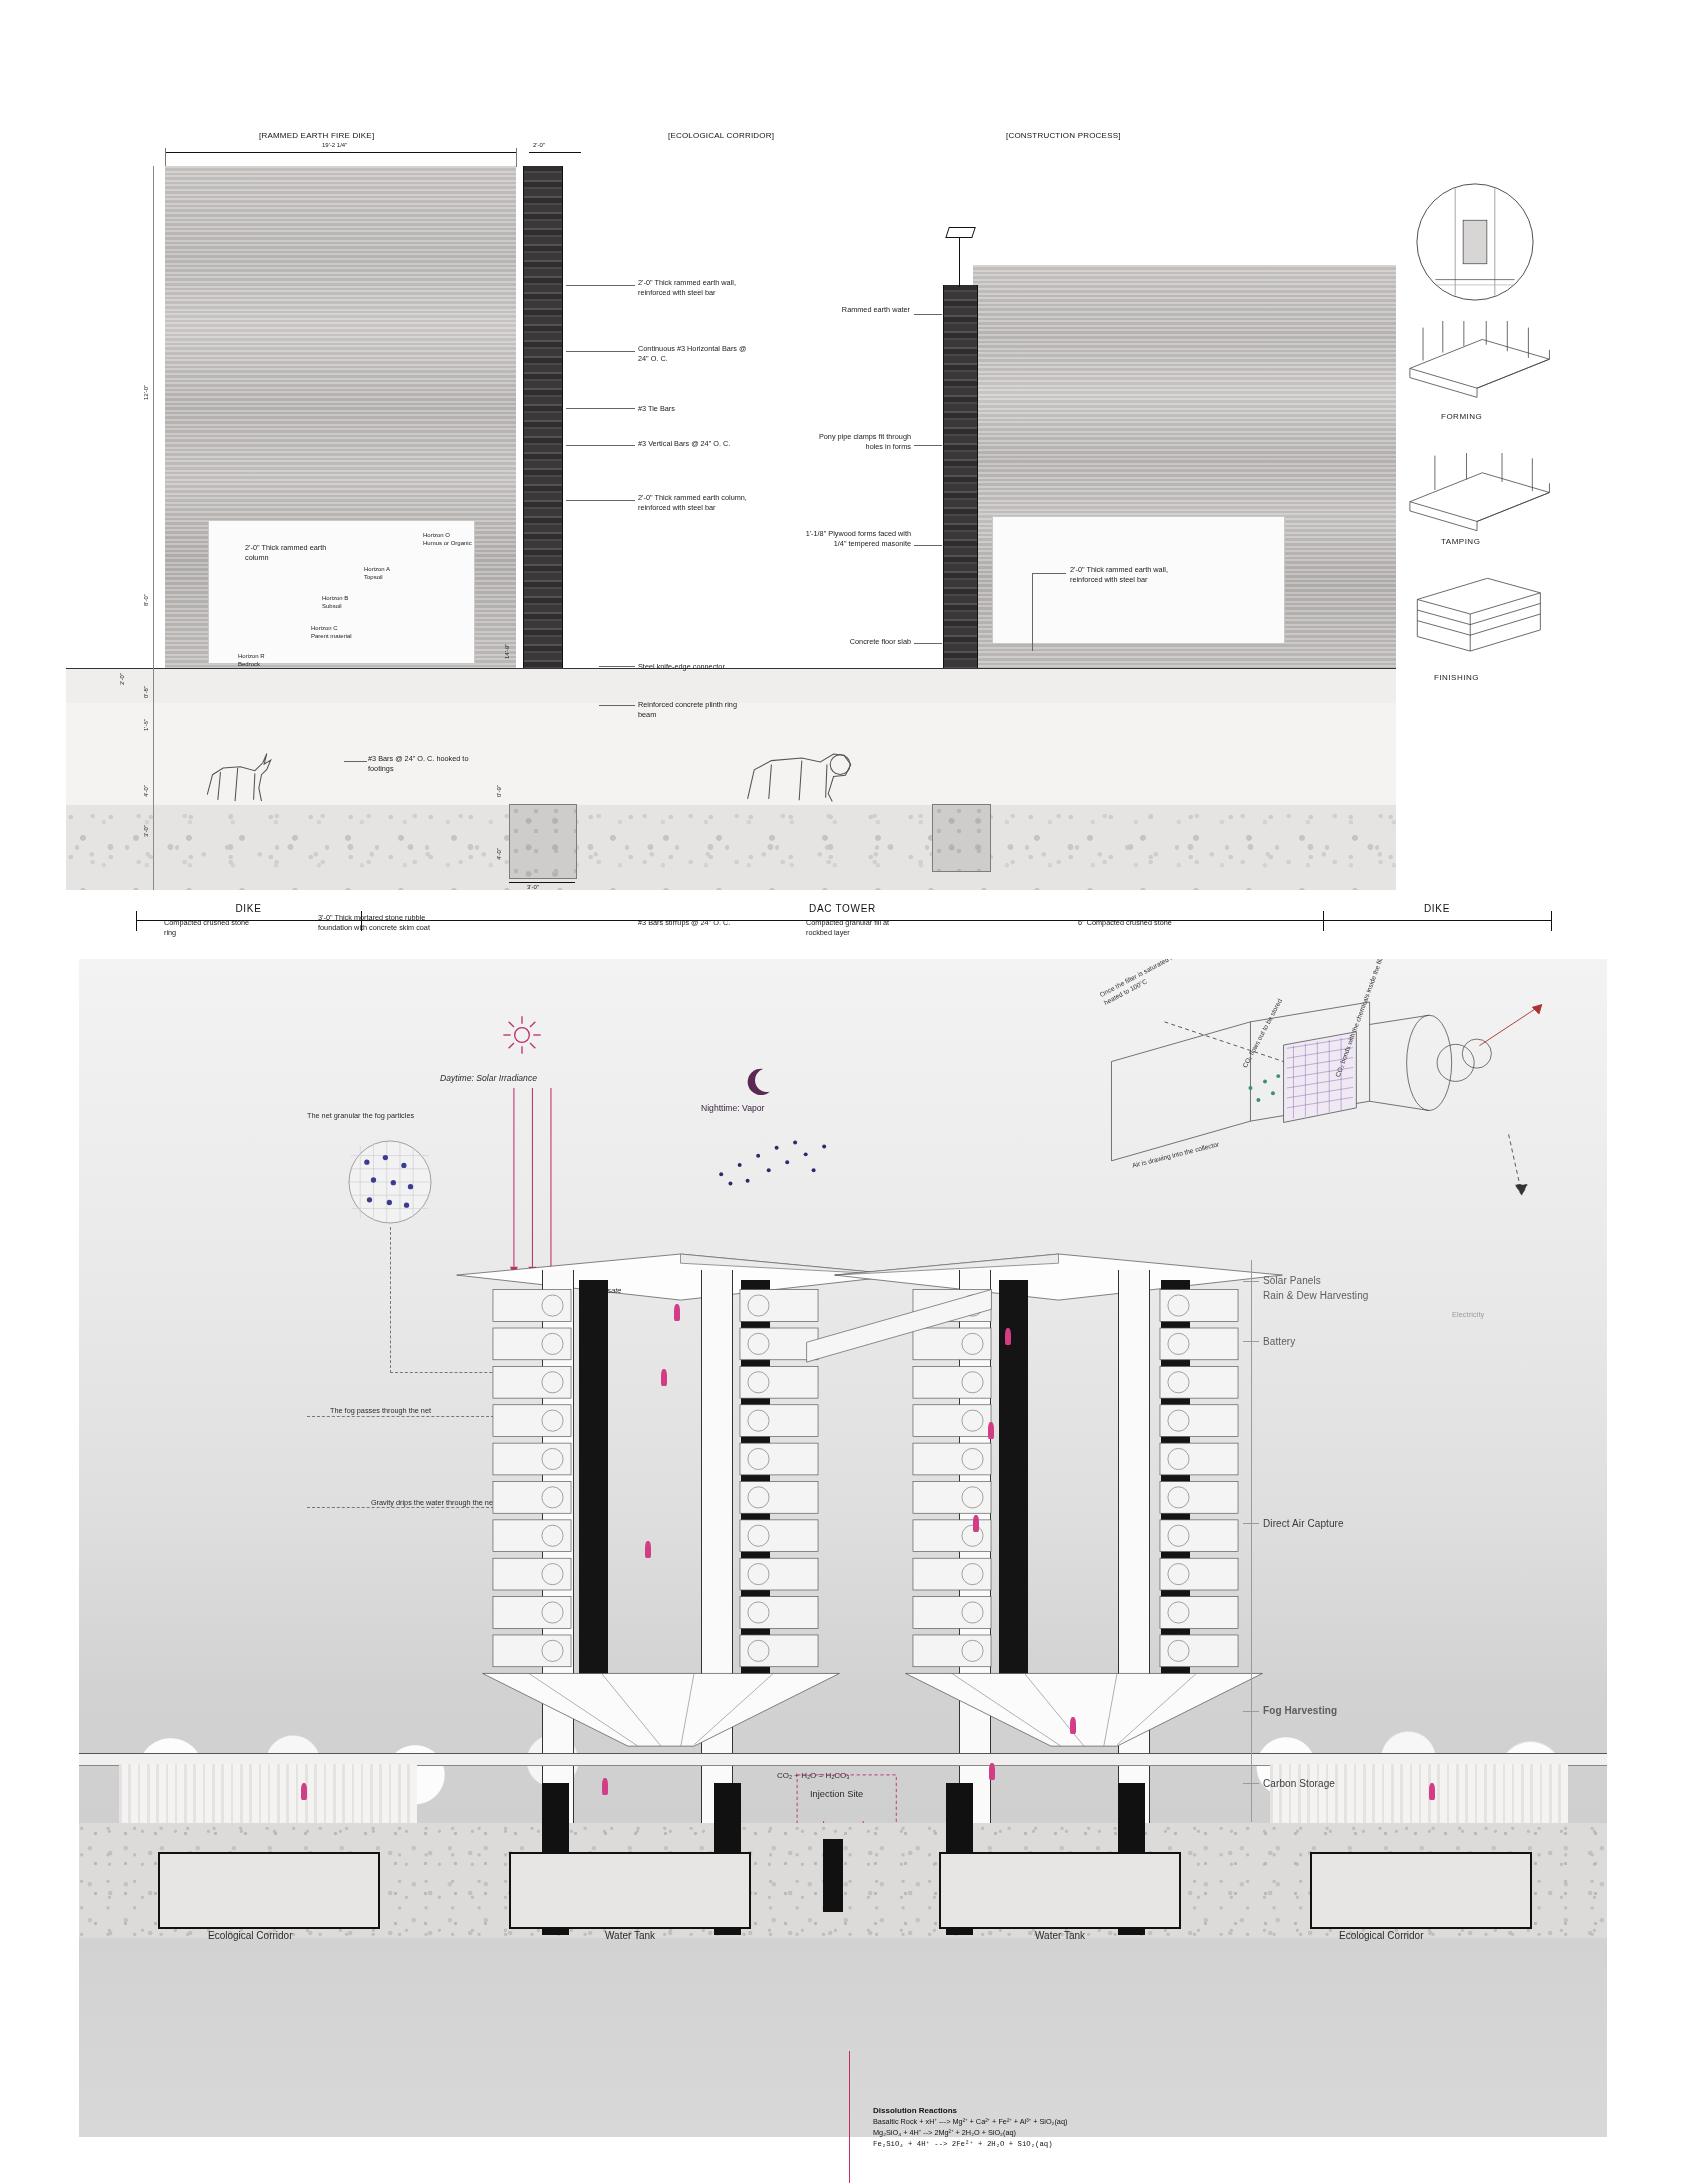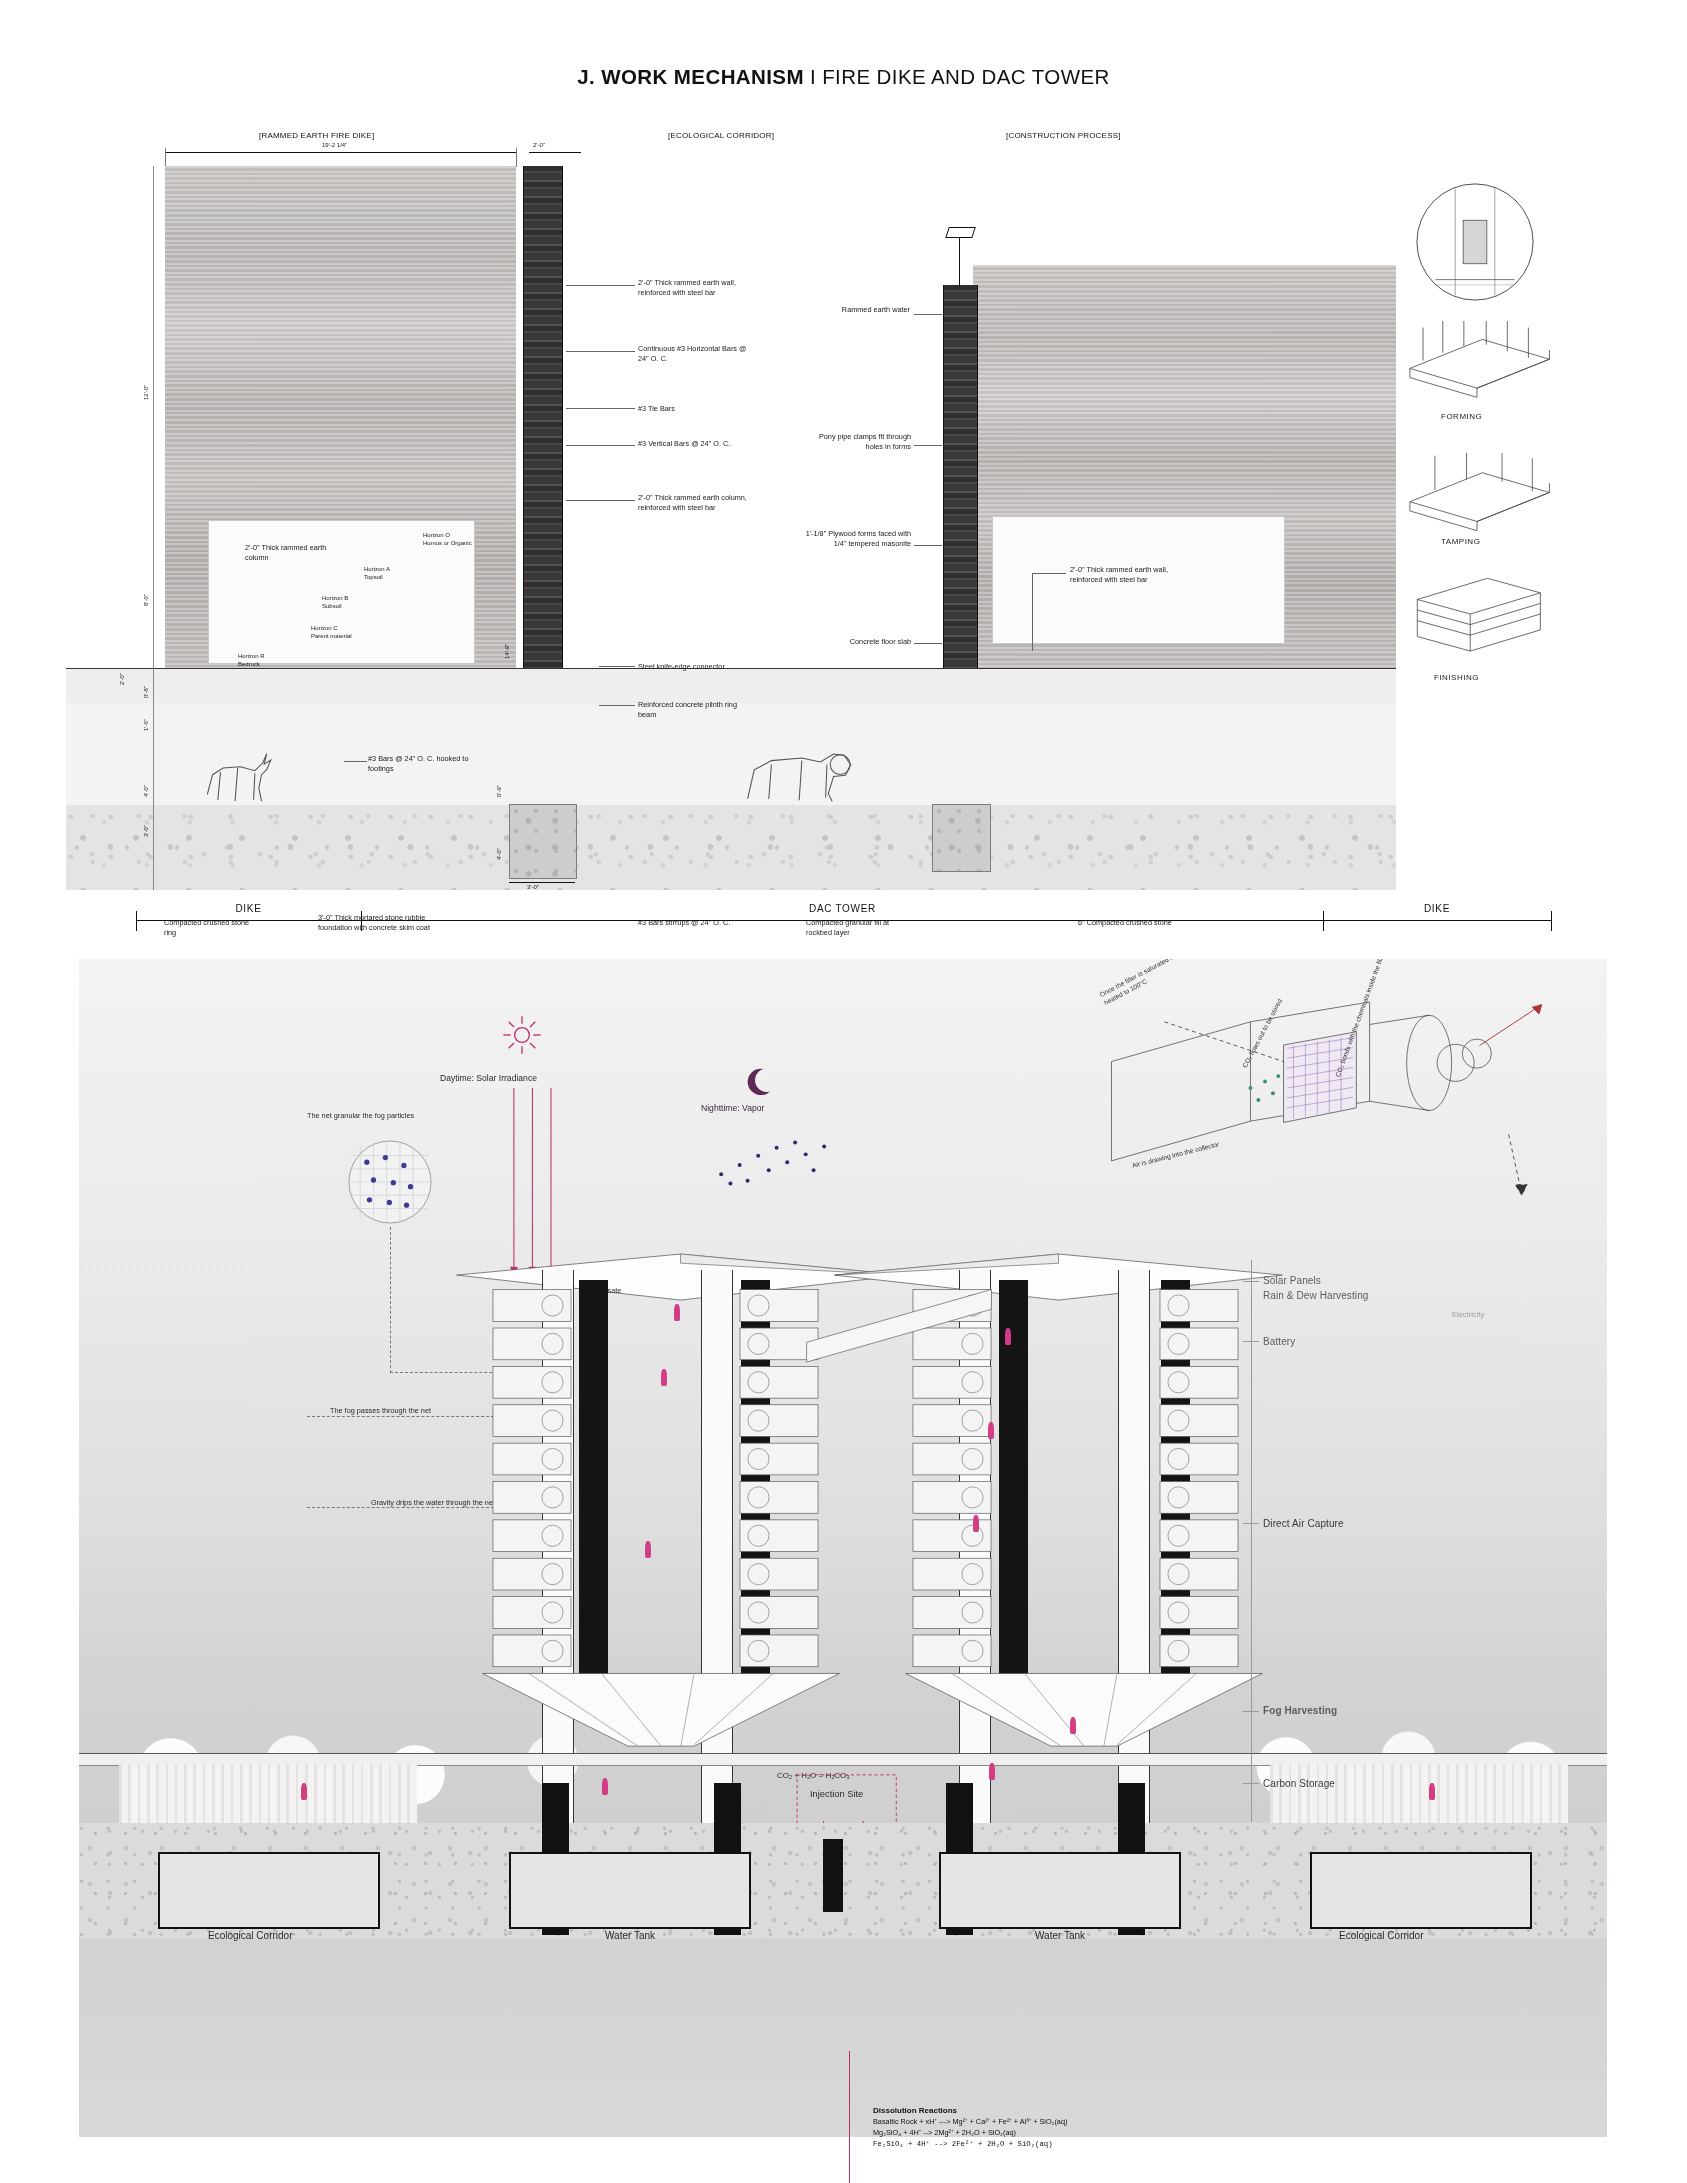--- a/index.html
+++ b/index.html
@@ -59,37 +59,34 @@
                 radial-gradient(circle at 79% 60%, #fff 0 29px, transparent 30px),
                 radial-gradient(circle at 87% 56%, #fafafa 0 26.5px, transparent 28px),
                 radial-gradient(circle at 95% 63%, #fff 0 30px, transparent 32px);}
   .aggr{position:absolute;background:
      radial-gradient(circle at 10% 20%, #bdbcbb 0 1.3px, transparent 2px),
      radial-gradient(circle at 30% 70%, #c5c4c3 0 2px, transparent 2.6px),
      radial-gradient(circle at 55% 35%, #b9b8b7 0 1.3px, transparent 2px),
      radial-gradient(circle at 78% 75%, #c2c1c0 0 2px, transparent 2.6px),
      radial-gradient(circle at 92% 25%, #bfbebd 0 1.3px, transparent 2px),
      #dcdbda;background-size:26.5px 26.5px,36px 36px,30px 30px,40px 40px,33px 33px,auto;}
-  .pink{color:#c0306e;}
+  .pink{color:#c0306e;font-style:italic;}
   .person{position:absolute;background:#d23d86;border-radius:40% 40% 20% 20%;}
   .right-legend{position:absolute;font-size:10px;color:#5d5d5f;letter-spacing:0.1px;}
   .blk{position:absolute;background:#111;}
   .wtank{position:absolute;border:2px solid #111;background:#e7e6e5;}
   .annot{position:absolute;font-size:7.3px;color:#2a2a2a;line-height:1.4;}
   .annot-t{position:absolute;font-size:8.6px;color:#2a2a2a;}
   .eq{position:absolute;font-size:7.3px;line-height:1.5;color:#111;}
 </style>
 </head>
 <body>
 
 <div class="sheet">
 
-  <div id="title-block">
-    <span class="t1">J. WORK MECHANISM</span><span class="t2"> I </span><span class="t2">FIRE DIKE AND DAC TOWER</span>
-  </div>
 
   <div id="top-drawing">
 
     <div class="bracket-lbl" style="left:259px;top:14.6px;">[RAMMED EARTH FIRE DIKE]</div>
     <div class="bracket-lbl" style="left:668px;top:14.6px;">[ECOLOGICAL CORRIDOR]</div>
     <div class="bracket-lbl" style="left:1006px;top:14.6px;">[CONSTRUCTION PROCESS]</div>
 
     <div class="hline" style="left:165px;top:36px;width:351px;"></div>
     <div class="vline" style="left:165px;top:32px;height:463px;background:#777;"></div>
     <div class="vline" style="left:516px;top:32px;height:18.5px;background:#777;"></div>

